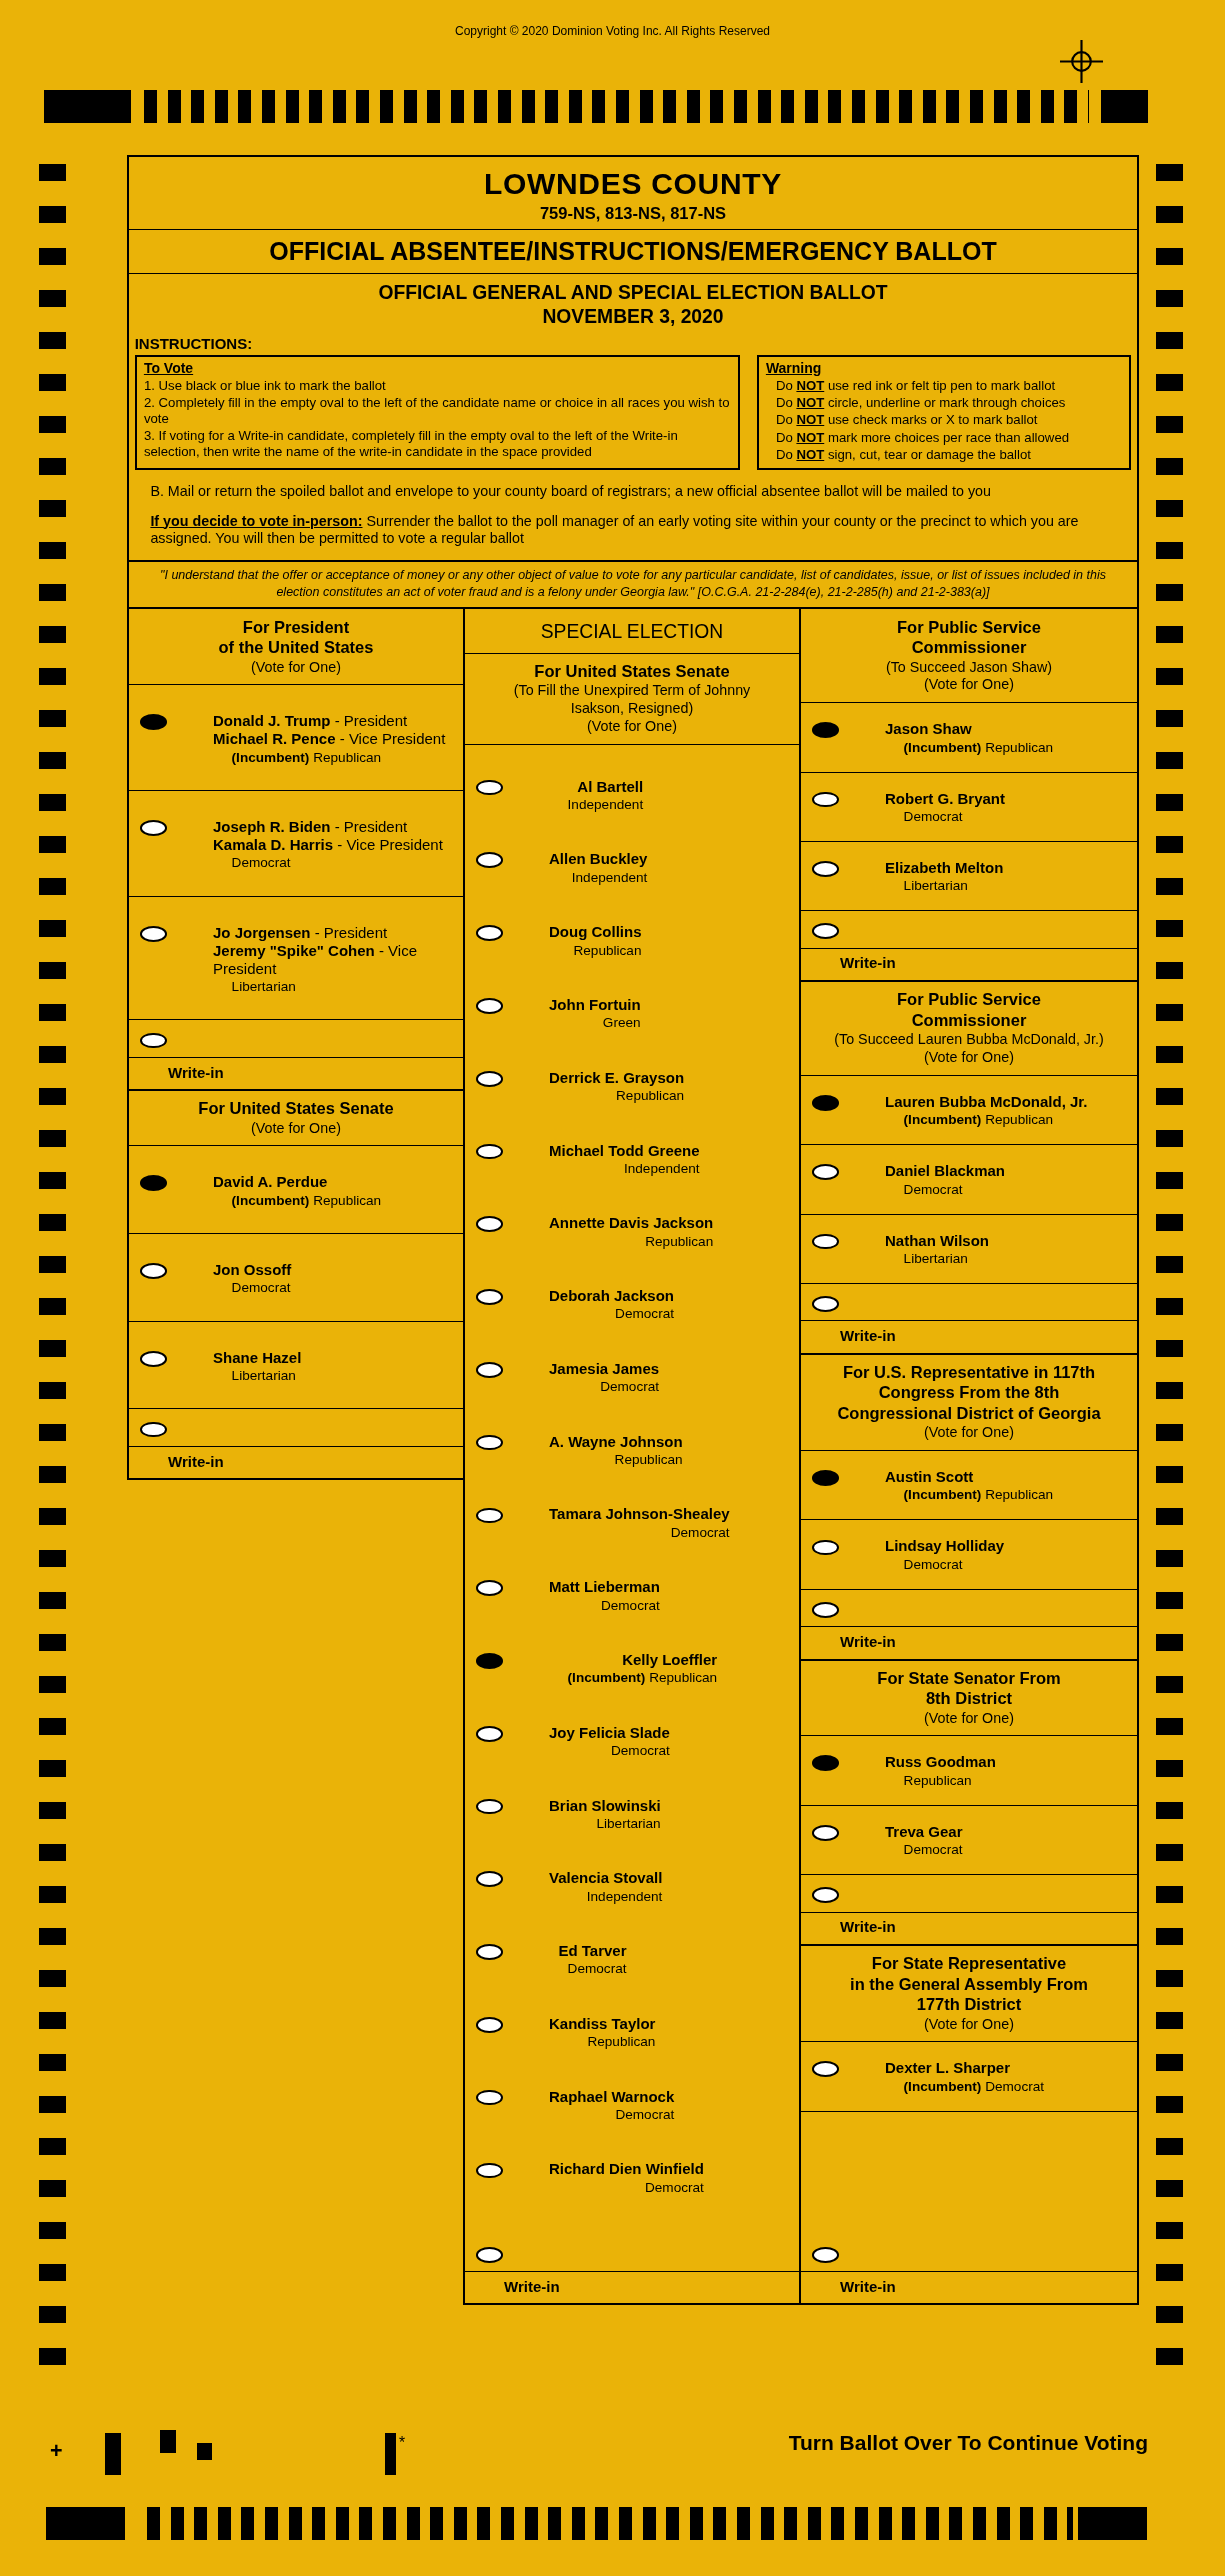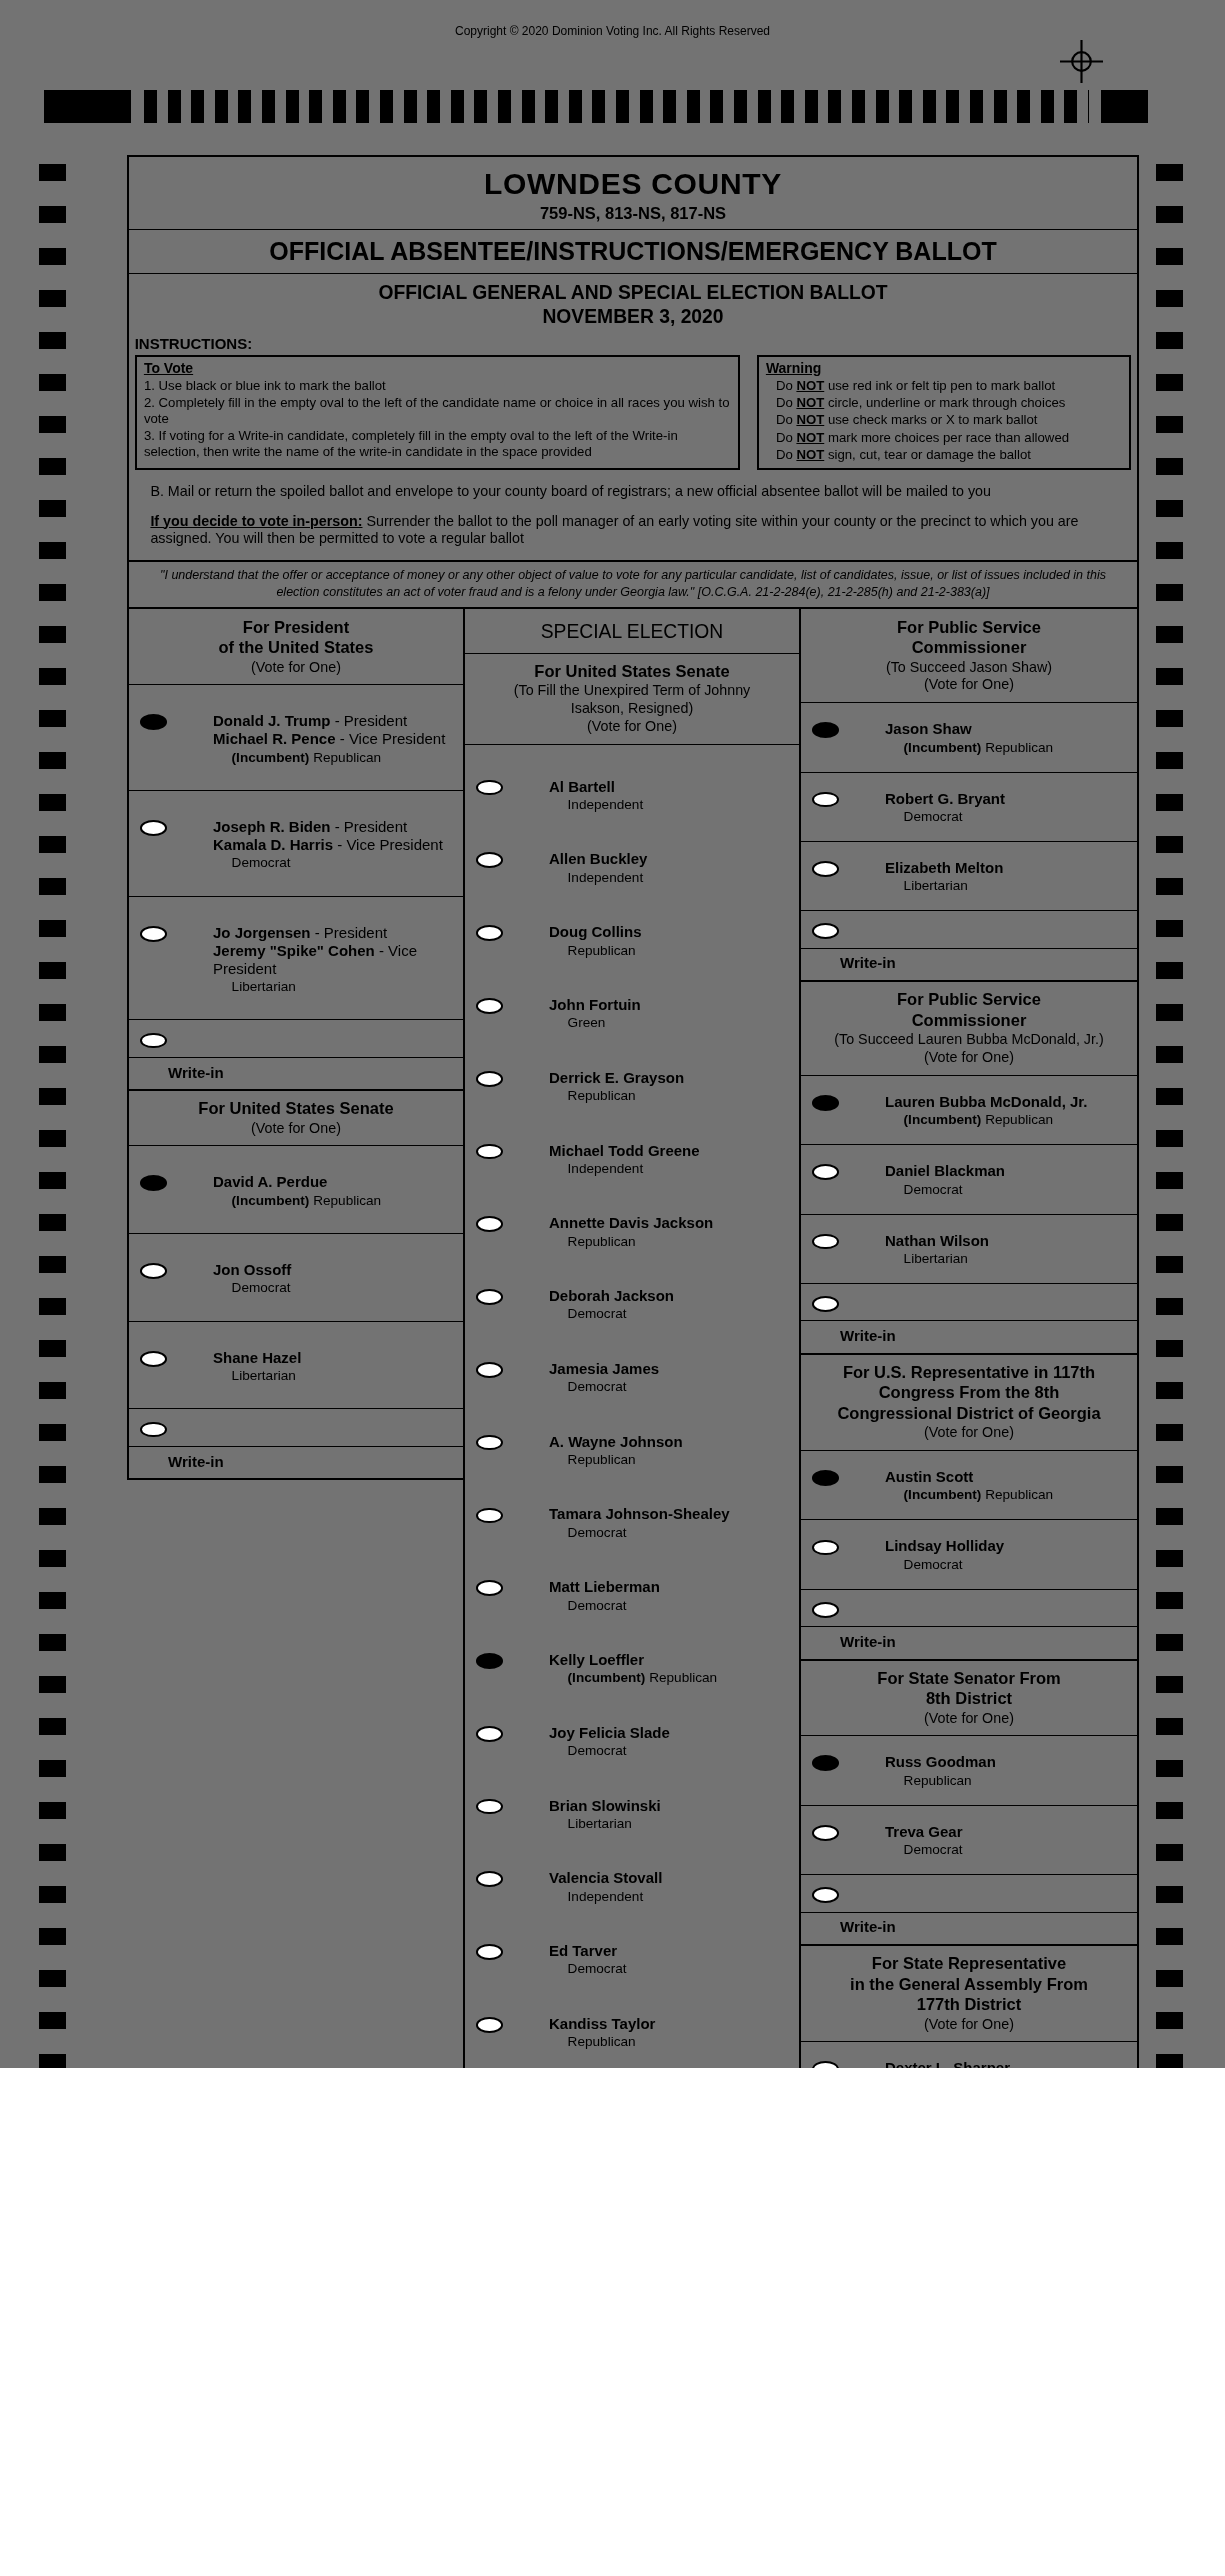--- a/index.html
+++ b/index.html
@@ -1,19 +1,19 @@
 <!DOCTYPE html>
 <html style="font-size:11.4px"><head>
 <meta charset="utf-8">
 <title>Ballot</title>
 <style>
   *{box-sizing:border-box;}
   html,body{margin:0;padding:0;}
   body{background:#fff;}
-  #page{position:relative;width:1225px;height:2068px;background:#737373;overflow:hidden;
+  #page{position:relative;width:1225px;height:2576px;background:#eab308;overflow:hidden;
         font-family:"Liberation Sans", sans-serif;color:#000;}
 
   
   .copyright{position:absolute;top:24px;left:0;width:100%;text-align:center;font-size:12px;}
   .crosshair{position:absolute;left:1060px;top:40px;}
 
   
   .tm{position:absolute;background:#000;}
   .tm-top-left{left:44px;top:90px;width:87px;height:33px;}
   .tm-top-bars{left:144px;top:90px;width:945px;height:33px;
@@ -66,21 +66,21 @@
   .banner{text-align:center;font-weight:normal;font-size:19.3px;padding:11.4px 0 10px;border-bottom:1.4px solid #000;}
   .c-head{text-align:center;border-bottom:1.4px solid #000;padding:7.2px 4.3px 8.6px;}
   .c-title{font-weight:bold;font-size:16.5px;line-height:1.25;}
   .c-sub{font-size:14.3px;line-height:1.2;margin-top:0.7px;}
   .c-body{}
   .col2 .c-body{flex:1;display:flex;flex-direction:column;justify-content:space-evenly;padding:4.3px 0;}
 
   .cand{display:flex;align-items:flex-start;padding:18.6px 5.7px 17px 11.4px;gap:37px;}
   .col1 .cand{border-bottom:1.4px solid #000;padding:27px 5.7px 24px 11.4px;}
   .col3 .cand{border-bottom:1.4px solid #000;padding:17px 5.7px 15.7px 11.4px;}
-  .col2 .cand{padding:8.6px 5.7px 8.6px 11.4px;}
+  .col2 .cand{padding:8.6px 5.7px 8.6px 11.4px;text-align:right;}
   .col1 .wi-oval,.col3 .wi-oval,.col2 .wi-oval{border-bottom:none;padding:10px 5.7px 8.6px 11.4px;}
   .spacer{flex:1 1 auto;}
   .col2 .spacer{flex:0 0 5.7px;}
   .wi-label{border-top:1.4px solid #000;font-weight:bold;font-size:15px;padding:5.7px 5.7px 8.6px 39px;}
 
   .oval{flex:none;width:27px;height:15.7px;border:2.1px solid #000;border-radius:13.6px/7.9px;
         margin:2.1px 8.6px 0 0;background:#fff;}
   .oval.filled{background:#000;}
   .cand-text{font-size:15px;}
   .cname{font-weight:bold;line-height:1.2;}

